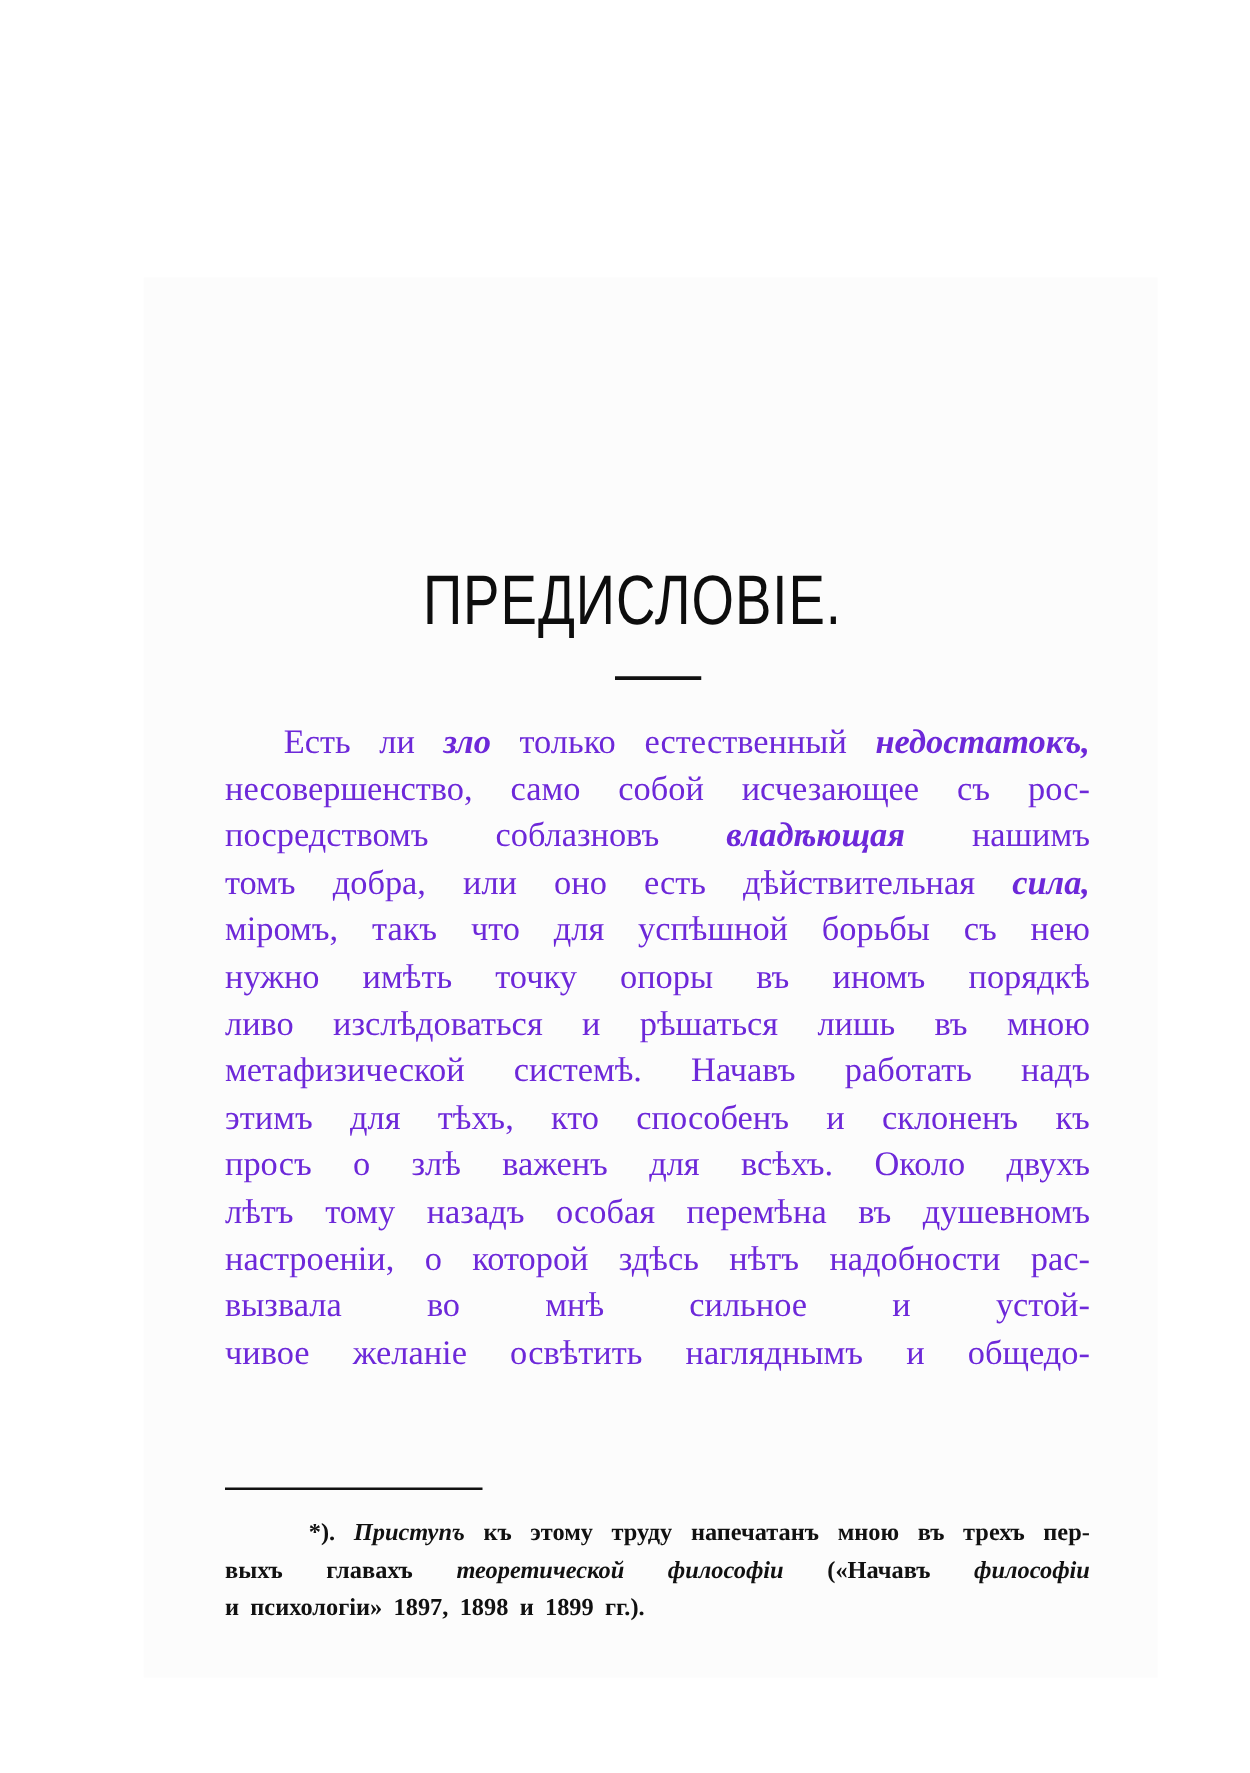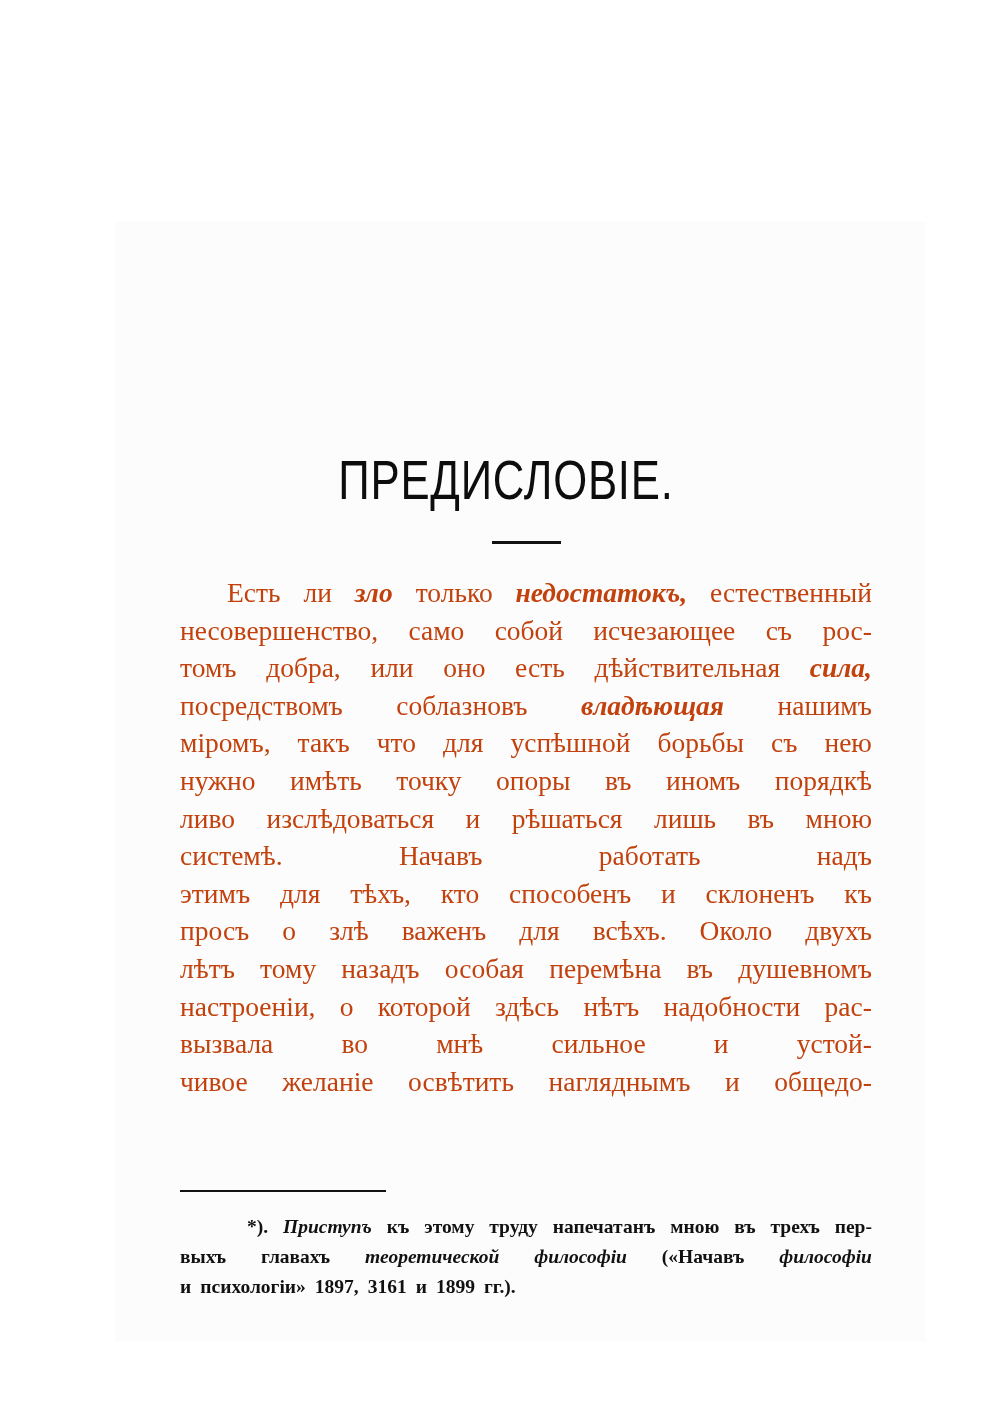--- a/index.html
+++ b/index.html
@@ -53,21 +53,21 @@
       top: 574px;
       width: 692px;
     }
     .line {
       display: flex;
       justify-content: space-between;
       white-space: nowrap;
       font-size: 27.5px;
       height: 37.6px;
       line-height: 37.6px;
-      color: #c2410c;
+      color: #6d28d9;
     }
     .line.indent {
       padding-left: 47px;
     }
     .line .w {
       display: inline-block;
     }
     .line .it {
       font-style: italic;
       font-weight: bold;
@@ -108,45 +108,45 @@
 
 <h1 class="page-title">ПРЕДИСЛОВІЕ.</h1>
 <div class="title-rule"></div>
 
 <div class="body-text" id="body-text">
     <div class="line indent">
       <span class="w">Есть</span>
       <span class="w">ли</span>
       <span class="w it">зло</span>
       <span class="w">только</span>
+      <span class="w">естественный</span>
       <span class="w it">недостатокъ,</span>
-      <span class="w">естественный</span>
     </div>
     <div class="line">
       <span class="w">несовершенство,</span>
       <span class="w">само</span>
       <span class="w">собой</span>
       <span class="w">исчезающее</span>
       <span class="w">съ</span>
       <span class="w">рос-</span>
+    </div>
+    <div class="line">
+      <span class="w">посредствомъ</span>
+      <span class="w">соблазновъ</span>
+      <span class="w it">владѣющая</span>
+      <span class="w">нашимъ</span>
     </div>
     <div class="line">
       <span class="w">томъ</span>
       <span class="w">добра,</span>
       <span class="w">или</span>
       <span class="w">оно</span>
       <span class="w">есть</span>
       <span class="w">дѣйствительная</span>
       <span class="w it">сила,</span>
-    </div>
-    <div class="line">
-      <span class="w">посредствомъ</span>
-      <span class="w">соблазновъ</span>
-      <span class="w it">владѣющая</span>
-      <span class="w">нашимъ</span>
     </div>
     <div class="line">
       <span class="w">міромъ,</span>
       <span class="w">такъ</span>
       <span class="w">что</span>
       <span class="w">для</span>
       <span class="w">успѣшной</span>
       <span class="w">борьбы</span>
       <span class="w">съ</span>
       <span class="w">нею</span>
@@ -163,20 +163,21 @@
     <div class="line">
       <span class="w">ливо</span>
       <span class="w">изслѣдоваться</span>
       <span class="w">и</span>
       <span class="w">рѣшаться</span>
       <span class="w">лишь</span>
       <span class="w">въ</span>
       <span class="w">мною</span>
     </div>
     <div class="line">
+      <span class="w">метафизической</span>
       <span class="w">системѣ.</span>
       <span class="w">Начавъ</span>
       <span class="w">работать</span>
       <span class="w">надъ</span>
     </div>
     <div class="line">
       <span class="w">этимъ</span>
       <span class="w">для</span>
       <span class="w">тѣхъ,</span>
       <span class="w">кто</span>
@@ -250,18 +251,18 @@
       <span class="w">главахъ</span>
       <span class="w it">теоретической</span>
       <span class="w it">философіи</span>
       <span class="w">(«Начавъ</span>
       <span class="w it">философіи</span>
     </div>
     <div class="fn-line last">
       <span class="w">и</span>
       <span class="w">психологіи»</span>
       <span class="w">1897,</span>
-      <span class="w">3161</span>
+      <span class="w">1898</span>
       <span class="w">и</span>
       <span class="w">1899</span>
       <span class="w">гг.).</span>
     </div>
   </div>
 
 </body></html>

